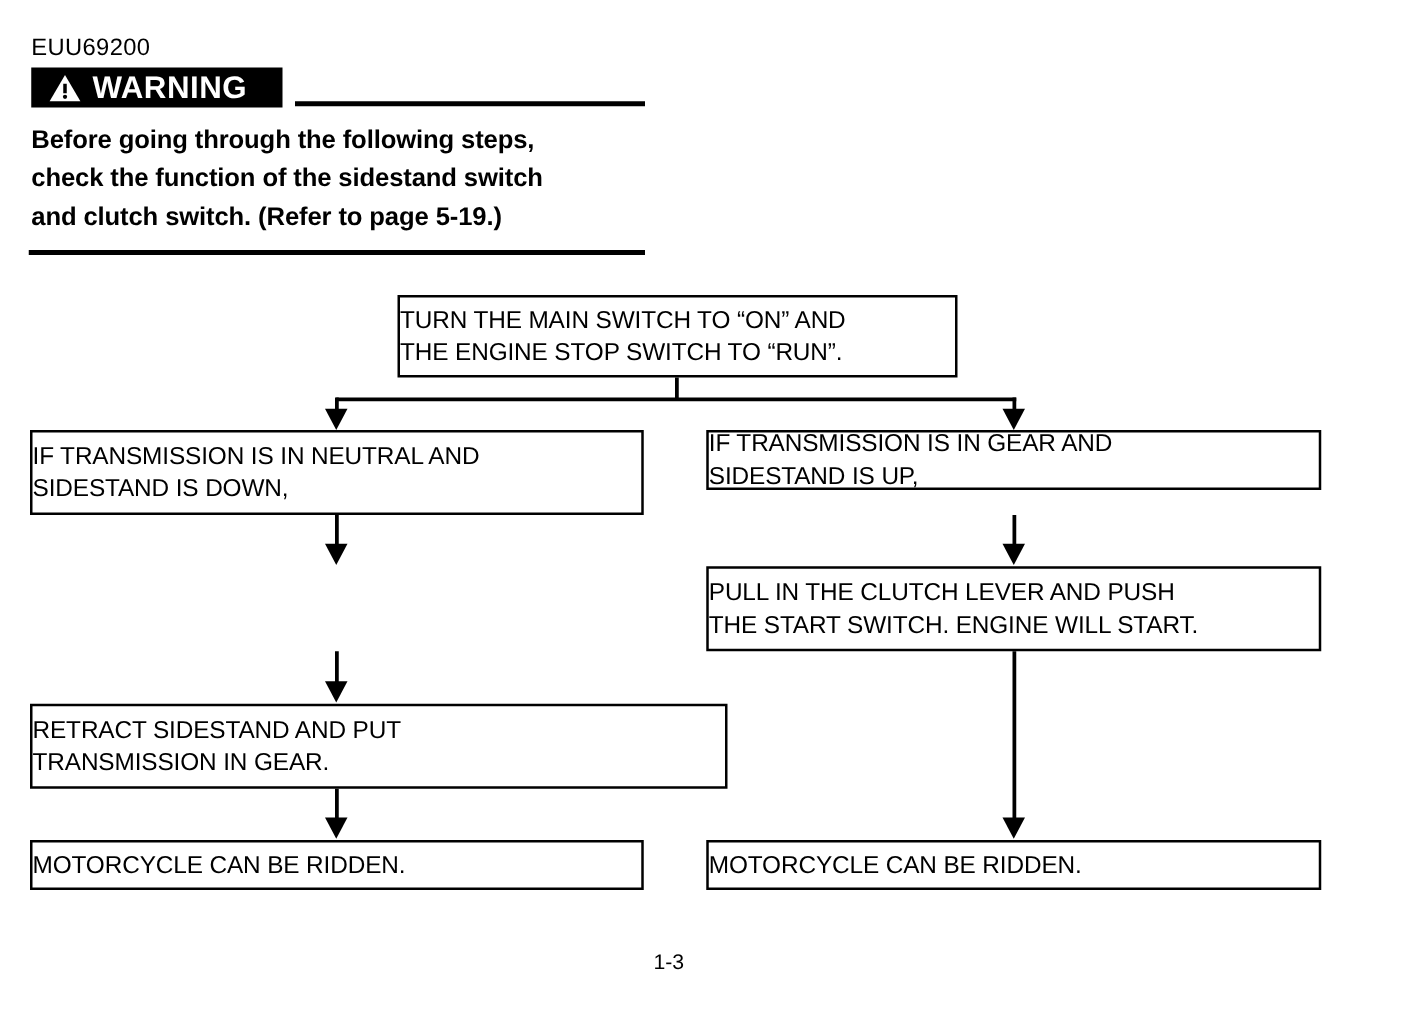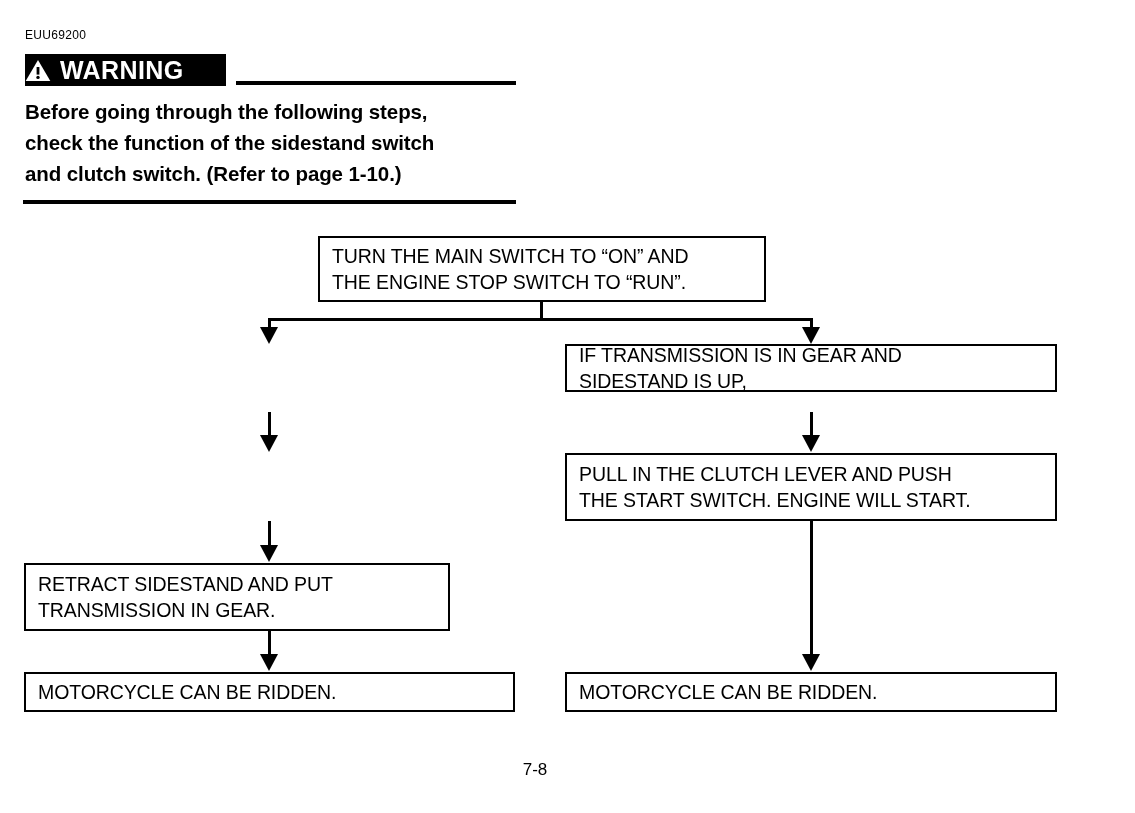--- a/index.html
+++ b/index.html
@@ -17,38 +17,39 @@
     height: 813px;
     background: #ffffff;
     overflow: hidden;
   }
 
   
   .doc-code {
     position: absolute;
     left: 25px;
     top: 28px;
-    font-size: 12px;
+    font-size: 19px;
     letter-spacing: 0.3px;
     font-family: "Liberation Sans", sans-serif;
     color: #000;
     white-space: nowrap;
   }
 
   
   .warn-banner {
     position: absolute;
     left: 25px;
     top: 54px;
     width: 201px;
     height: 32px;
     background: #000000;
     display: flex;
     align-items: center;
     box-sizing: border-box;
+    padding-left: 14px;
   }
   .warn-tri {
     width: 26px;
     height: 23px;
     margin-right: 9px;
     flex: none;
     display: block;
   }
   .warn-label {
     color: #ffffff;
@@ -98,21 +99,20 @@
     box-sizing: border-box;
     background: #ffffff;
     display: flex;
     align-items: center;
   }
   .fc-text {
     font-size: 19.5px;
     line-height: 26px;
     letter-spacing: -0.1px;
     font-family: "Liberation Sans", sans-serif;
-    padding-left: 12px;
     padding-right: 8px;
     white-space: pre-line;
   }
 
   
   .vline {
     position: absolute;
     width: 3px;
     background: #000000;
   }
@@ -155,48 +155,52 @@
       <rect x="11.6" y="8" width="2.8" height="7.6" fill="#000000"></rect>
       <circle cx="13" cy="18.4" r="1.7" fill="#000000"></circle>
     </svg>
     <span class="warn-label">WARNING</span>
   </div>
 
   <div class="rule-top"></div>
 
   <div class="warn-text">Before going through the following steps,
 check the function of the sidestand switch
-and clutch switch. (Refer to page 1-10.)</div>
+and clutch switch. (Refer to page 5-19.)</div>
 
   <div class="rule-bottom"></div>
 
   <div class="fc-box" style="left:318px; top:236px; width:448px; height:66px;">
     <div class="fc-text">TURN THE MAIN SWITCH TO “ON” AND
 THE ENGINE STOP SWITCH TO “RUN”.</div>
   </div>
 
   <div class="vline" style="left:540px; top:302px; height:18px;"></div>
 
   <div class="hline" style="left:269px; top:318px; width:544px;"></div>
 
   <div class="vline" style="left:268px; top:318px; height:12px;"></div>
   <div class="arrow-head" style="left:260px; top:327px;"></div>
 
   <div class="vline" style="left:810px; top:318px; height:12px;"></div>
   <div class="arrow-head" style="left:802px; top:327px;"></div>
 
+  <div class="fc-box" style="left:24px; top:344px; width:491px; height:68px;">
+    <div class="fc-text">IF TRANSMISSION IS IN NEUTRAL AND
+SIDESTAND IS DOWN,</div>
+  </div>
 
   <div class="vline" style="left:268px; top:412px; height:26px;"></div>
   <div class="arrow-head" style="left:260px; top:435px;"></div>
 
 
   <div class="vline" style="left:268px; top:521px; height:26px;"></div>
   <div class="arrow-head" style="left:260px; top:545px;"></div>
 
-  <div class="fc-box" style="left:24px; top:563px; width:426px; height:68px;">
+  <div class="fc-box" style="left:24px; top:563px; width:558px; height:68px;">
     <div class="fc-text">RETRACT SIDESTAND AND PUT
 TRANSMISSION IN GEAR.</div>
   </div>
 
   <div class="vline" style="left:268px; top:631px; height:26px;"></div>
   <div class="arrow-head" style="left:260px; top:654px;"></div>
 
   <div class="fc-box" style="left:24px; top:672px; width:491px; height:40px;">
     <div class="fc-text">MOTORCYCLE CAN BE RIDDEN.</div>
   </div>
@@ -214,15 +218,15 @@
 THE START SWITCH. ENGINE WILL START.</div>
   </div>
 
   <div class="vline" style="left:810px; top:521px; height:134px;"></div>
   <div class="arrow-head" style="left:802px; top:654px;"></div>
 
   <div class="fc-box" style="left:565px; top:672px; width:492px; height:40px;">
     <div class="fc-text">MOTORCYCLE CAN BE RIDDEN.</div>
   </div>
 
-  <div class="page-num">7-8</div>
+  <div class="page-num">1-3</div>
 
 </div>
 
 </body></html>

